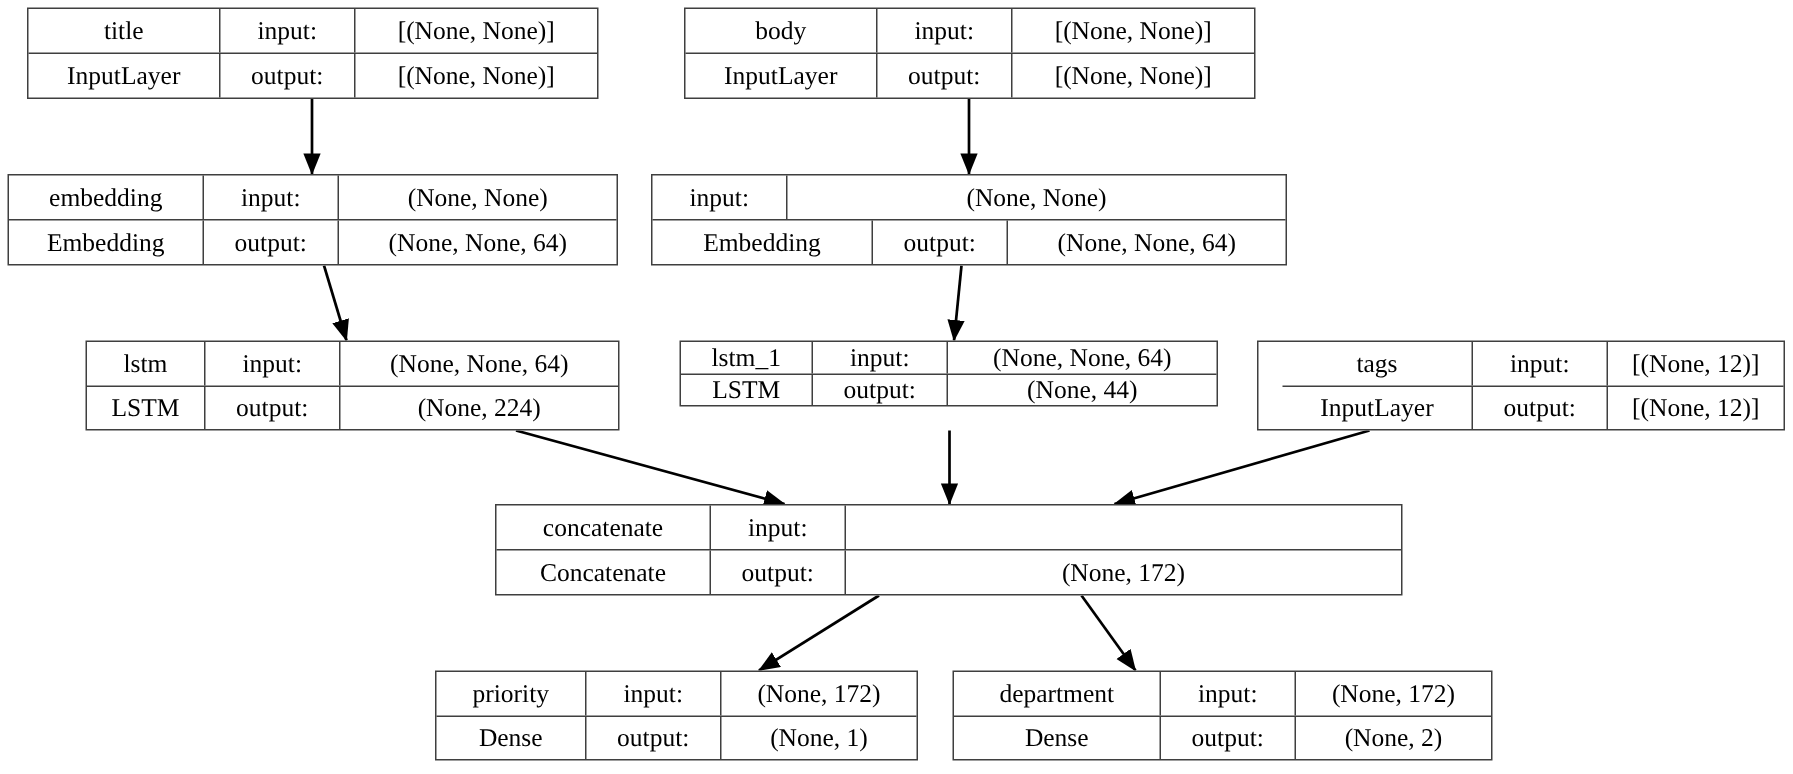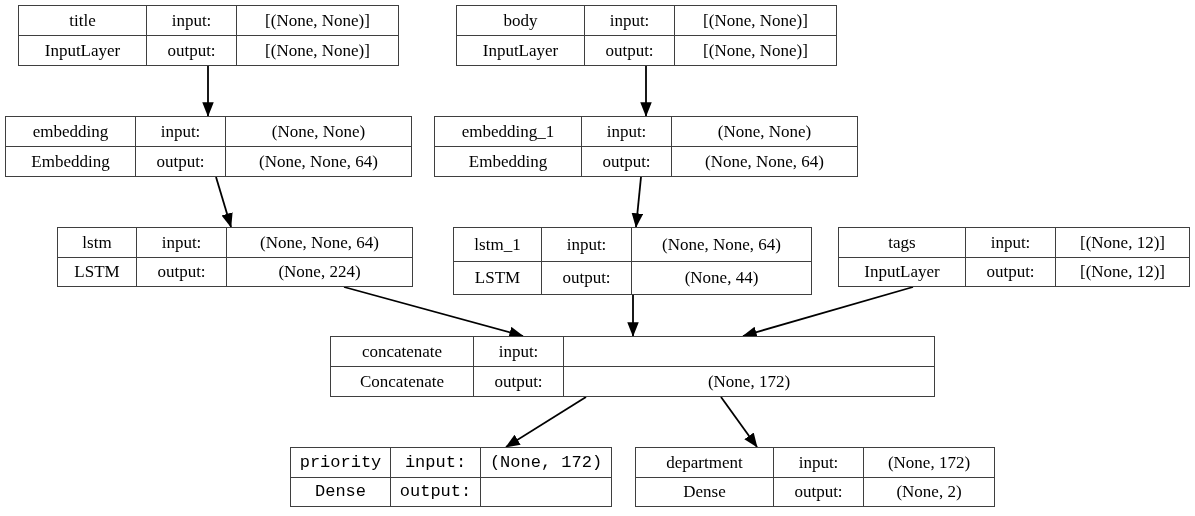--- a/index.html
+++ b/index.html
@@ -110,21 +110,20 @@
           <div class="cell c-shape" style="flex: 1 1 auto;">(None, None)</div>
         </div>
         <div class="row bottom">
           <div class="cell c-name" style="flex: 0 0 130px;">Embedding</div>
           <div class="cell c-io" style="flex: 0 0 90px;">output:</div>
           <div class="cell c-shape" style="flex: 1 1 auto;">(None, None, 64)</div>
         </div>
       </div>
       <div class="node" style="left: 434px; top: 116px; width: 424px; height: 61px;">
         <div class="row top">
-          <div class="cell c-name" style="flex: 0 0 147px;">embedding_1</div>
           <div class="cell c-io" style="flex: 0 0 90px;">input:</div>
           <div class="cell c-shape" style="flex: 1 1 auto;">(None, None)</div>
         </div>
         <div class="row bottom">
           <div class="cell c-name" style="flex: 0 0 147px;">Embedding</div>
           <div class="cell c-io" style="flex: 0 0 90px;">output:</div>
           <div class="cell c-shape" style="flex: 1 1 auto;">(None, None, 64)</div>
         </div>
       </div>
       <div class="node" style="left: 57px; top: 227px; width: 356px; height: 60px;">
@@ -132,33 +131,33 @@
           <div class="cell c-name" style="flex: 0 0 79px;">lstm</div>
           <div class="cell c-io" style="flex: 0 0 90px;">input:</div>
           <div class="cell c-shape" style="flex: 1 1 auto;">(None, None, 64)</div>
         </div>
         <div class="row bottom">
           <div class="cell c-name" style="flex: 0 0 79px;">LSTM</div>
           <div class="cell c-io" style="flex: 0 0 90px;">output:</div>
           <div class="cell c-shape" style="flex: 1 1 auto;">(None, 224)</div>
         </div>
       </div>
-      <div class="node" style="left: 453px; top: 227px; width: 359px; height: 68px;">
+      <div class="node" style="left: 453px; top: 227px; width: 359px; height: 44px;">
         <div class="row top">
           <div class="cell c-name" style="flex: 0 0 88px;">lstm_1</div>
           <div class="cell c-io" style="flex: 0 0 90px;">input:</div>
           <div class="cell c-shape" style="flex: 1 1 auto;">(None, None, 64)</div>
         </div>
         <div class="row bottom">
           <div class="cell c-name" style="flex: 0 0 88px;">LSTM</div>
           <div class="cell c-io" style="flex: 0 0 90px;">output:</div>
           <div class="cell c-shape" style="flex: 1 1 auto;">(None, 44)</div>
         </div>
       </div>
-      <div class="node" style="left: 838px; top: 227px; width: 352px; height: 60px;">
+      <div class="node" style="left: 838px; top: 227px; width: 352px; height: 60px; padding-left: 16px;">
         <div class="row top">
           <div class="cell c-name" style="flex: 0 0 127px;">tags</div>
           <div class="cell c-io" style="flex: 0 0 90px;">input:</div>
           <div class="cell c-shape" style="flex: 1 1 auto;">[(None, 12)]</div>
         </div>
         <div class="row bottom">
           <div class="cell c-name" style="flex: 0 0 127px;">InputLayer</div>
           <div class="cell c-io" style="flex: 0 0 90px;">output:</div>
           <div class="cell c-shape" style="flex: 1 1 auto;">[(None, 12)]</div>
         </div>
@@ -167,29 +166,30 @@
         <div class="row top">
           <div class="cell c-name" style="flex: 0 0 143px;">concatenate</div>
           <div class="cell c-io" style="flex: 0 0 90px;">input:</div>
         </div>
         <div class="row bottom">
           <div class="cell c-name" style="flex: 0 0 143px;">Concatenate</div>
           <div class="cell c-io" style="flex: 0 0 90px;">output:</div>
           <div class="cell c-shape" style="flex: 1 1 auto;">(None, 172)</div>
         </div>
       </div>
-      <div class="node" style="left: 290px; top: 447px; width: 322px; height: 60px; font-family: Liberation Mono, monospace;">
+      <div class="node" style="left: 290px; top: 447px; width: 322px; height: 60px;">
         <div class="row top">
           <div class="cell c-name" style="flex: 0 0 100px;">priority</div>
           <div class="cell c-io" style="flex: 0 0 90px;">input:</div>
           <div class="cell c-shape" style="flex: 1 1 auto;">(None, 172)</div>
         </div>
         <div class="row bottom">
           <div class="cell c-name" style="flex: 0 0 100px;">Dense</div>
           <div class="cell c-io" style="flex: 0 0 90px;">output:</div>
+          <div class="cell c-shape" style="flex: 1 1 auto;">(None, 1)</div>
         </div>
       </div>
       <div class="node" style="left: 635px; top: 447px; width: 360px; height: 60px;">
         <div class="row top">
           <div class="cell c-name" style="flex: 0 0 138px;">department</div>
           <div class="cell c-io" style="flex: 0 0 90px;">input:</div>
           <div class="cell c-shape" style="flex: 1 1 auto;">(None, 172)</div>
         </div>
         <div class="row bottom">
           <div class="cell c-name" style="flex: 0 0 138px;">Dense</div>

